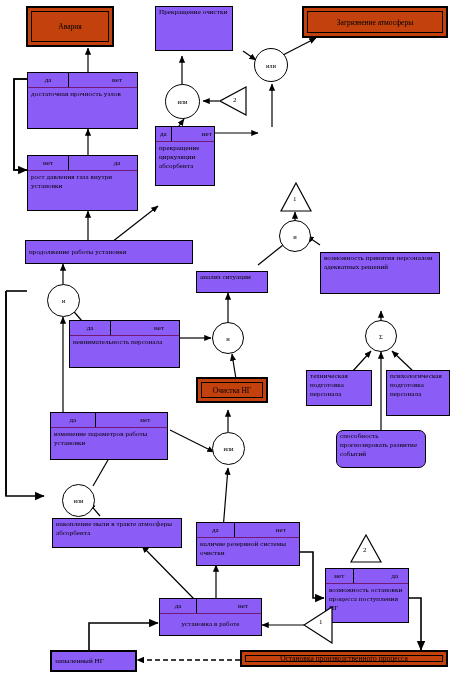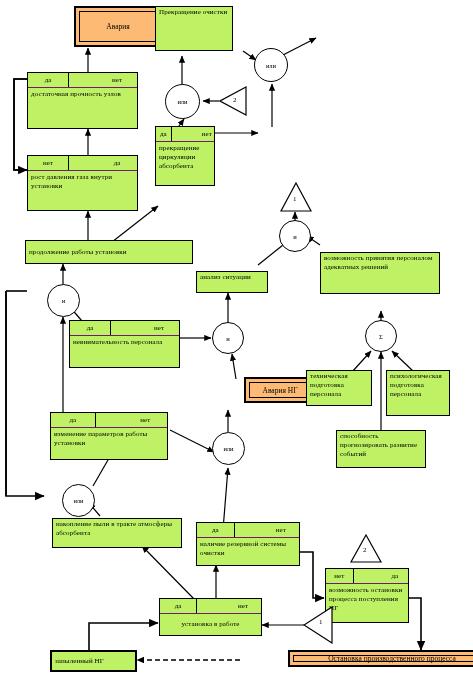--- a/index.html
+++ b/index.html
@@ -1,25 +1,25 @@
 <!DOCTYPE html>
 <html><head>
 <meta charset="utf-8">
 <style>
   html,body{margin:0;padding:0;background:#ffffff;}
   body{width:473px;height:697px;font-family:"Liberation Serif",serif;color:#000;}
   #stage{position:relative;width:473px;height:697px;overflow:hidden;background:#fff;}
 
   
-  .box{position:absolute;border:1px solid #000;background:#bef264;box-sizing:border-box;}
+  .box{position:absolute;border:1px solid #000;background:#8b5cf6;box-sizing:border-box;}
   .box .lbl{display:block;padding:1px 3px;font-size:7px;line-height:9px;letter-spacing:.1px;}
   .box.center .lbl{text-align:center;}
 
   
-  .dbl{position:absolute;border:2px solid #000;background:#fdba74;box-sizing:border-box;padding:3px;margin-left:48px;}
+  .dbl{position:absolute;border:2px solid #000;background:#c2410c;box-sizing:border-box;padding:3px;}
   .dbl .inner{border:1px solid #000;width:100%;height:100%;box-sizing:border-box;
               display:flex;align-items:center;justify-content:center;}
   .dbl .lbl{font-size:7.5px;line-height:9px;text-align:center;padding:0 2px;}
 
   
   .yn{position:absolute;left:0;right:0;top:0;height:15px;display:flex;border-bottom:1px solid #701a75;box-sizing:border-box;gap:28px;}
   .yn .cell{flex:1;display:flex;align-items:center;justify-content:center;font-size:7px;}
   .yn .cell.first{border-right:1px solid #000;}
   .body{position:absolute;left:0;right:0;top:15px;bottom:0;}
   .body .lbl{padding:2px 3px;}
@@ -143,20 +143,25 @@
   <div class="dbl" style="left:26px;top:6px;width:88px;height:41px;">
     <div class="inner">
         <span class="lbl">Авария</span>
       </div>
   </div>
 
   <div class="box" style="left:155px;top:6px;width:78px;height:45px;">
     <span class="lbl">Прекращение очистки</span>
   </div>
 
+  <div class="dbl" style="left:302px;top:6px;width:146px;height:32px;">
+    <div class="inner">
+        <span class="lbl">Загрязнение атмосферы</span>
+      </div>
+  </div>
 
   <div class="box" style="left:27px;top:72px;width:111px;height:57px;">
     <div class="yn">
       <div class="cell first">да</div>
       <div class="cell">нет</div>
     </div>
     <div class="body">
         <span class="lbl">достаточная прочность узлов</span>
       </div>
   </div>
@@ -199,33 +204,33 @@
       <div class="cell first">да</div>
       <div class="cell">нет</div>
     </div>
     <div class="body">
         <span class="lbl">невнимательность персонала</span>
       </div>
   </div>
 
   <div class="dbl" style="left:196px;top:377px;width:72px;height:26px;">
     <div class="inner">
-        <span class="lbl">Авария НГ</span>
+        <span class="lbl">Очистка НГ</span>
       </div>
   </div>
 
   <div class="box" style="left:306px;top:370px;width:66px;height:36px;">
     <span class="lbl">техническая подготовка персонала</span>
   </div>
 
   <div class="box" style="left:386px;top:370px;width:64px;height:46px;">
     <span class="lbl">психологическая подготовка персонала</span>
   </div>
 
-  <div class="box" style="left:336px;top:430px;width:90px;height:38px;">
+  <div class="box" style="left:336px;top:430px;width:90px;height:38px;border-radius:7px;">
     <span class="lbl">способность прогнозировать развитие событий</span>
   </div>
 
   <div class="box" style="left:50px;top:412px;width:118px;height:48px;">
     <div class="yn">
       <div class="cell first">да</div>
       <div class="cell">нет</div>
     </div>
     <div class="body">
         <span class="lbl">изменение параметров работы установки</span>

